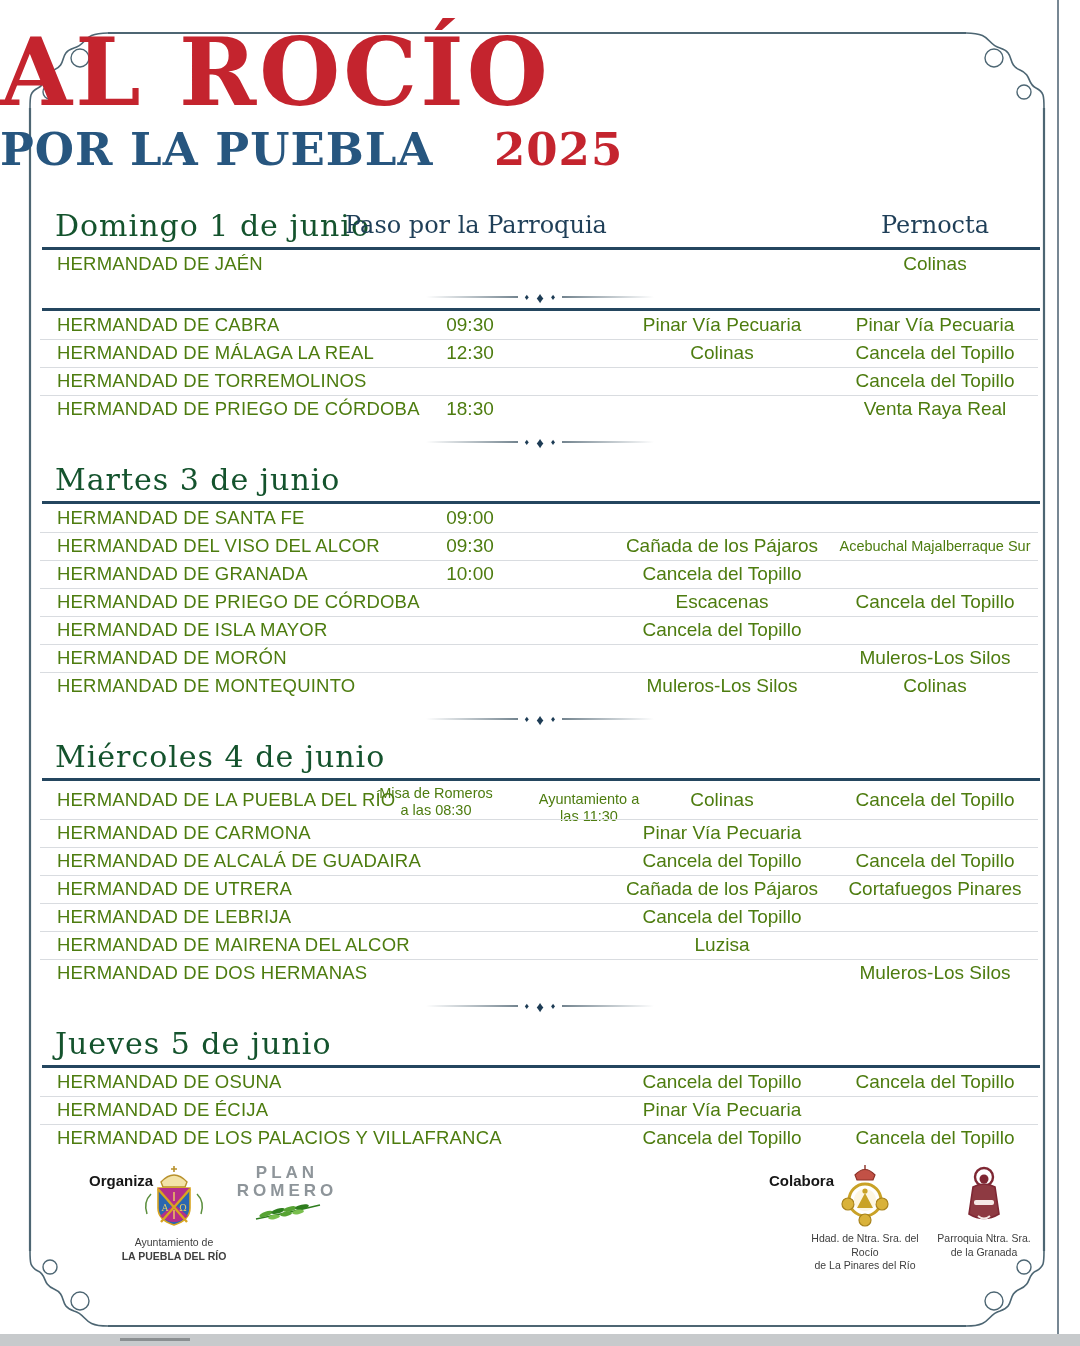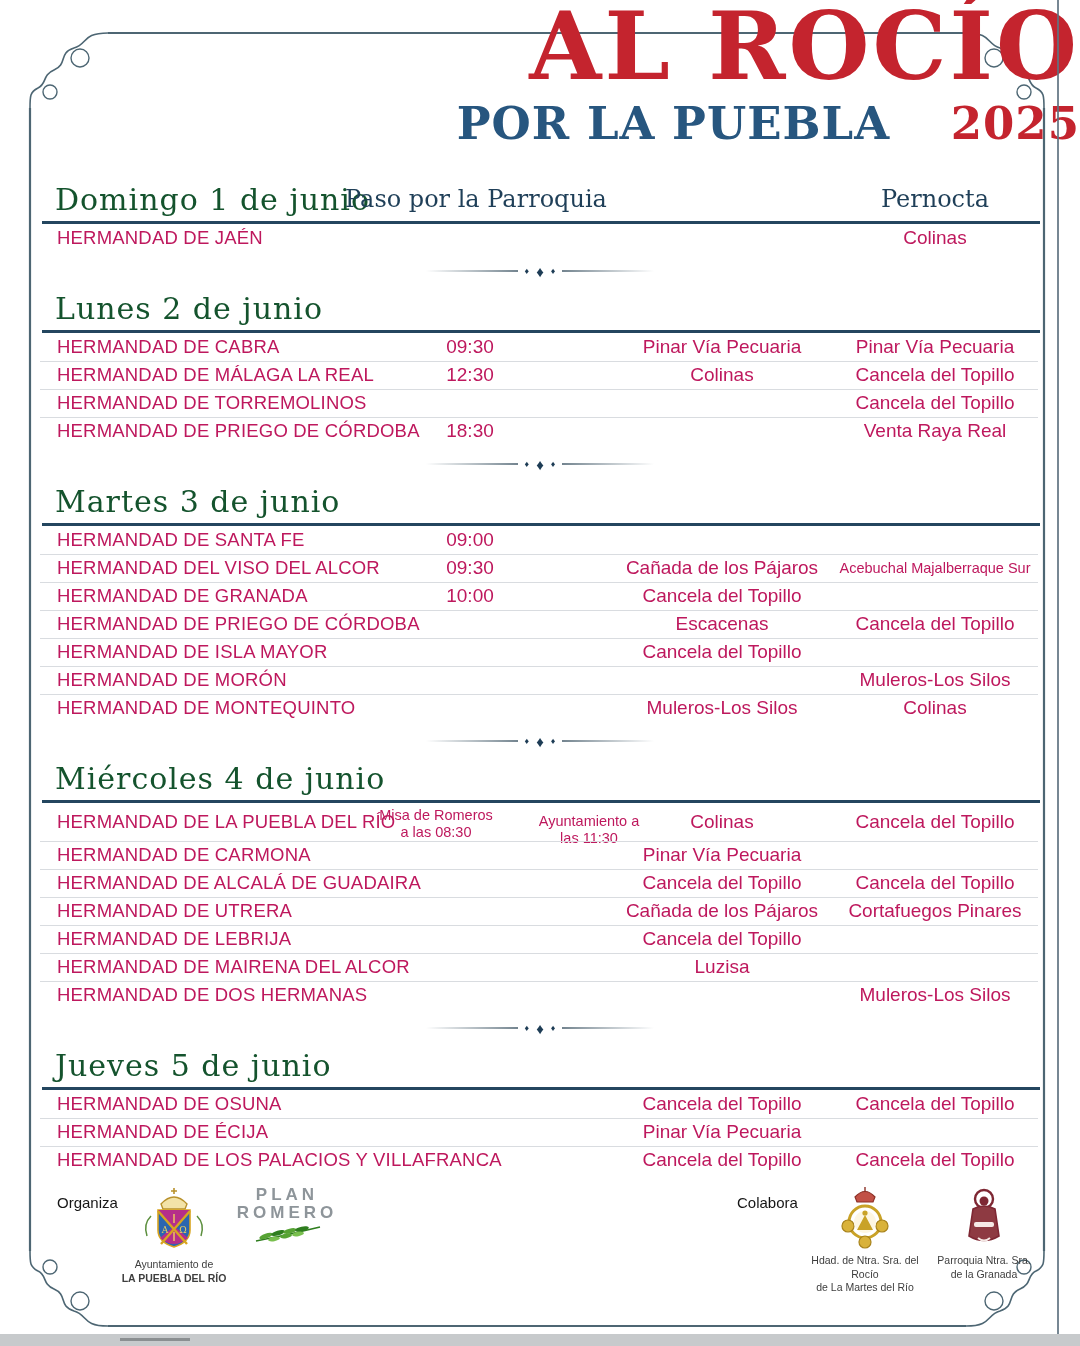--- a/index.html
+++ b/index.html
@@ -16,21 +16,21 @@
     background: #ffffff;
   }
   
   .poster::after {
     content:''; position:absolute; top:0; right:21px; width:2px; height:100%;
     background:#5f7280; opacity:.85;
   }
   .frame { position:absolute; inset:0; pointer-events:none; }
 
   
-  .masthead { text-align:right; position:relative; }
+  .masthead { text-align:left; padding-top:26px; position:relative; }
   .title-main {
     font-family:"DejaVu Serif", serif; font-weight:700;
     font-size:93px; line-height:1.02; letter-spacing:3px;
     color:#c4242e;
   }
   .title-sub {
     font-family:"DejaVu Serif", serif; font-weight:700;
     font-size:45px; line-height:1.05; letter-spacing:1px;
     color:#27567f; margin-top:5px;
   }
@@ -48,21 +48,21 @@
   }
   .col-title {
     position:absolute; bottom:6px; text-align:center;
     font-family:"DejaVu Serif", serif; font-size:24px; color:#1f3f58; white-space:nowrap;
   }
   .col-paso     { left:345px; width:245px; }
   .col-sesteo   { left:588px; width:268px; }
   .col-pernocta { left:828px; width:214px; }
   .rule { height:3px; background:#24465f; margin:2px 40px 0 42px; }
 
-  .row { position:relative; height:28px; color:#be185d; }
+  .row { position:relative; height:28px; color:#4d7c0f; }
   .row::before {
     content:''; position:absolute; left:40px; right:42px; top:0; height:1px;
     background:#d9dce0;
   }
   .rule + .row::before { display:none; }
   .c-name {
     position:absolute; left:57px; top:0; line-height:28px;
     font-size:18.5px; letter-spacing:.2px; white-space:nowrap;
   }
   .c-paso, .c-sesteo, .c-pernocta {
@@ -86,21 +86,21 @@
     display:flex; align-items:center; justify-content:center; gap:7px;
   }
   .dline { width:92px; height:1.5px; }
   .dline.l { background:linear-gradient(to right, rgba(120,135,145,0), #73848f); }
   .dline.r { background:linear-gradient(to left,  rgba(120,135,145,0), #73848f); }
   .dm { color:#1d3c55; font-size:9px;  line-height:1; }
   .dM { color:#1d3c55; font-size:15px; line-height:1; }
 
   
   .credits { position:relative; height:104px; margin-top:12px; font-size:15px; }
-  .cred-label { position:absolute; font-weight:400; color:#161616; }
+  .cred-label { position:absolute; font-weight:700; color:#161616;margin-left:32px; }
   .organiza  { left:57px;  top:8px; }
   .colabora  { left:737px; top:8px; }
   .logo-block { position:absolute; text-align:center; }
   .lb-ayto      { left:118px; top:0;   width:112px; }
   .lb-plan      { left:228px; top:0; width:118px; }
   .lb-hdad      { left:798px; top:0;   width:134px; }
   .lb-parroquia { left:928px; top:0;   width:112px; }
   .caption { font-size:10.5px; color:#3e3e3e; line-height:1.3; margin-top:1px; }
   .caption b { font-size:10.5px; }
   .plan-text {
@@ -155,23 +155,20 @@
         </div>
       </section>
       <div class="divider">
         <span class="dline l"></span>
         <span class="dm">♦</span>
         <span class="dM">♦</span>
         <span class="dm">♦</span>
         <span class="dline r"></span>
       </div>
       <section class="day-section">
-        <div class="day-head">
-          <h3 class="day-label">Lunes 2 de junio</h3>
-        </div>
         <div class="rule"></div>
         <div class="row">
           <span class="c-name">HERMANDAD DE CABRA</span>
           <span class="c-paso">09:30</span>
           <span class="c-sesteo">Pinar Vía Pecuaria</span>
           <span class="c-pernocta">Pinar Vía Pecuaria</span>
         </div>
         <div class="row">
           <span class="c-name">HERMANDAD DE MÁLAGA LA REAL</span>
           <span class="c-paso">12:30</span>
@@ -369,21 +366,21 @@
         <circle cx="28" cy="36" r="16" fill="none" stroke="#c9a227" stroke-width="3"></circle>
         <circle cx="11" cy="40" r="6" fill="#d9b23a" stroke="#a8831c" stroke-width="1.2"></circle>
         <circle cx="45" cy="40" r="6" fill="#d9b23a" stroke="#a8831c" stroke-width="1.2"></circle>
         <circle cx="28" cy="56" r="6" fill="#d9b23a" stroke="#a8831c" stroke-width="1.2"></circle>
         <circle cx="28" cy="36" r="11" fill="#fdf6e2"></circle>
         <circle cx="28" cy="27" r="2.6" fill="#c9a227"></circle>
         <path d="M28,29 l8,15 h-16 z" fill="#c9a227"></path>
       </svg>
       <div class="caption">
         <span>Hdad. de Ntra. Sra. del Rocío</span><br>
-        <span>de La Martes del Río</span>
+        <span>de La Pinares del Río</span>
       </div>
     </div>
 
     <div class="logo-block lb-parroquia">
       <svg width="44" height="64" viewBox="0 0 44 64">
         <circle cx="22" cy="13" r="9" fill="none" stroke="#7e2733" stroke-width="2.4"></circle>
         <circle cx="22" cy="15" r="4.5" fill="#7e2733"></circle>
         <path d="M11,23 q11,-6 22,0 l4,27 q-15,9 -30,0 z" fill="#8e3a42" stroke="#7e2733" stroke-width="1.6"></path>
         <rect x="12" y="36" width="20" height="5" rx="2" fill="#f6e9e6"></rect>
         <path d="M16,52 q6,5 12,0" fill="none" stroke="#f6e9e6" stroke-width="2"></path>

